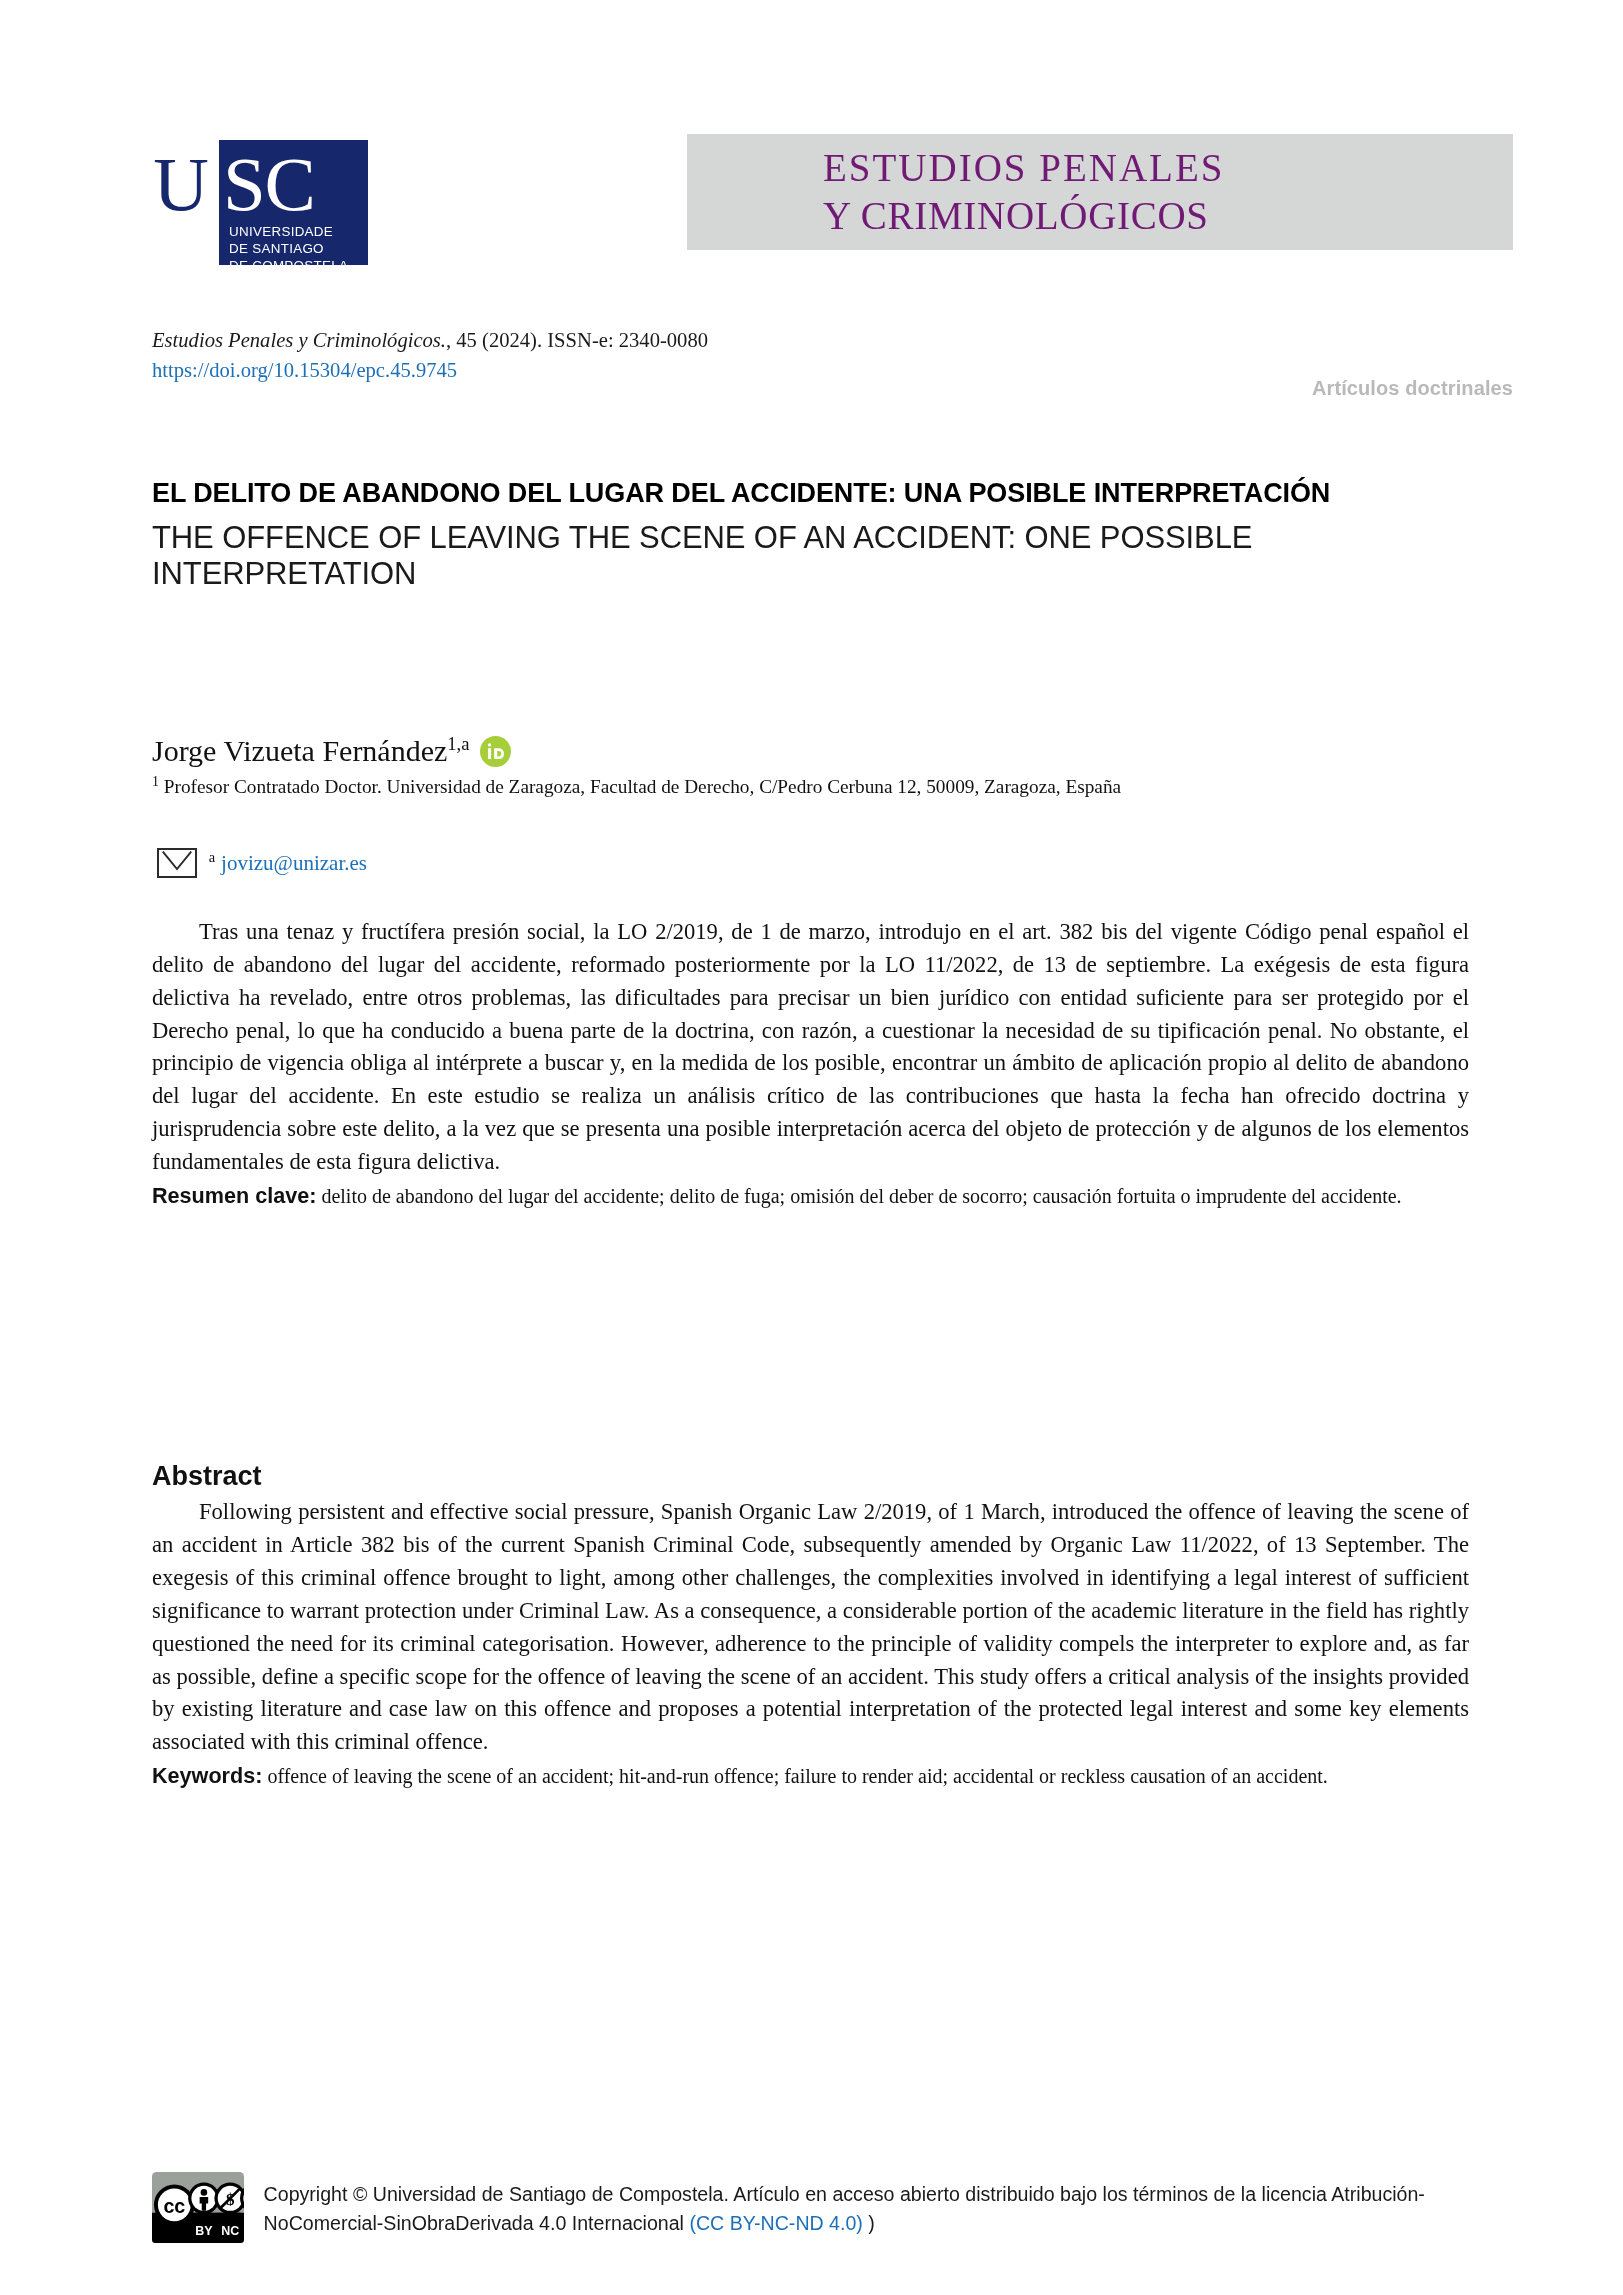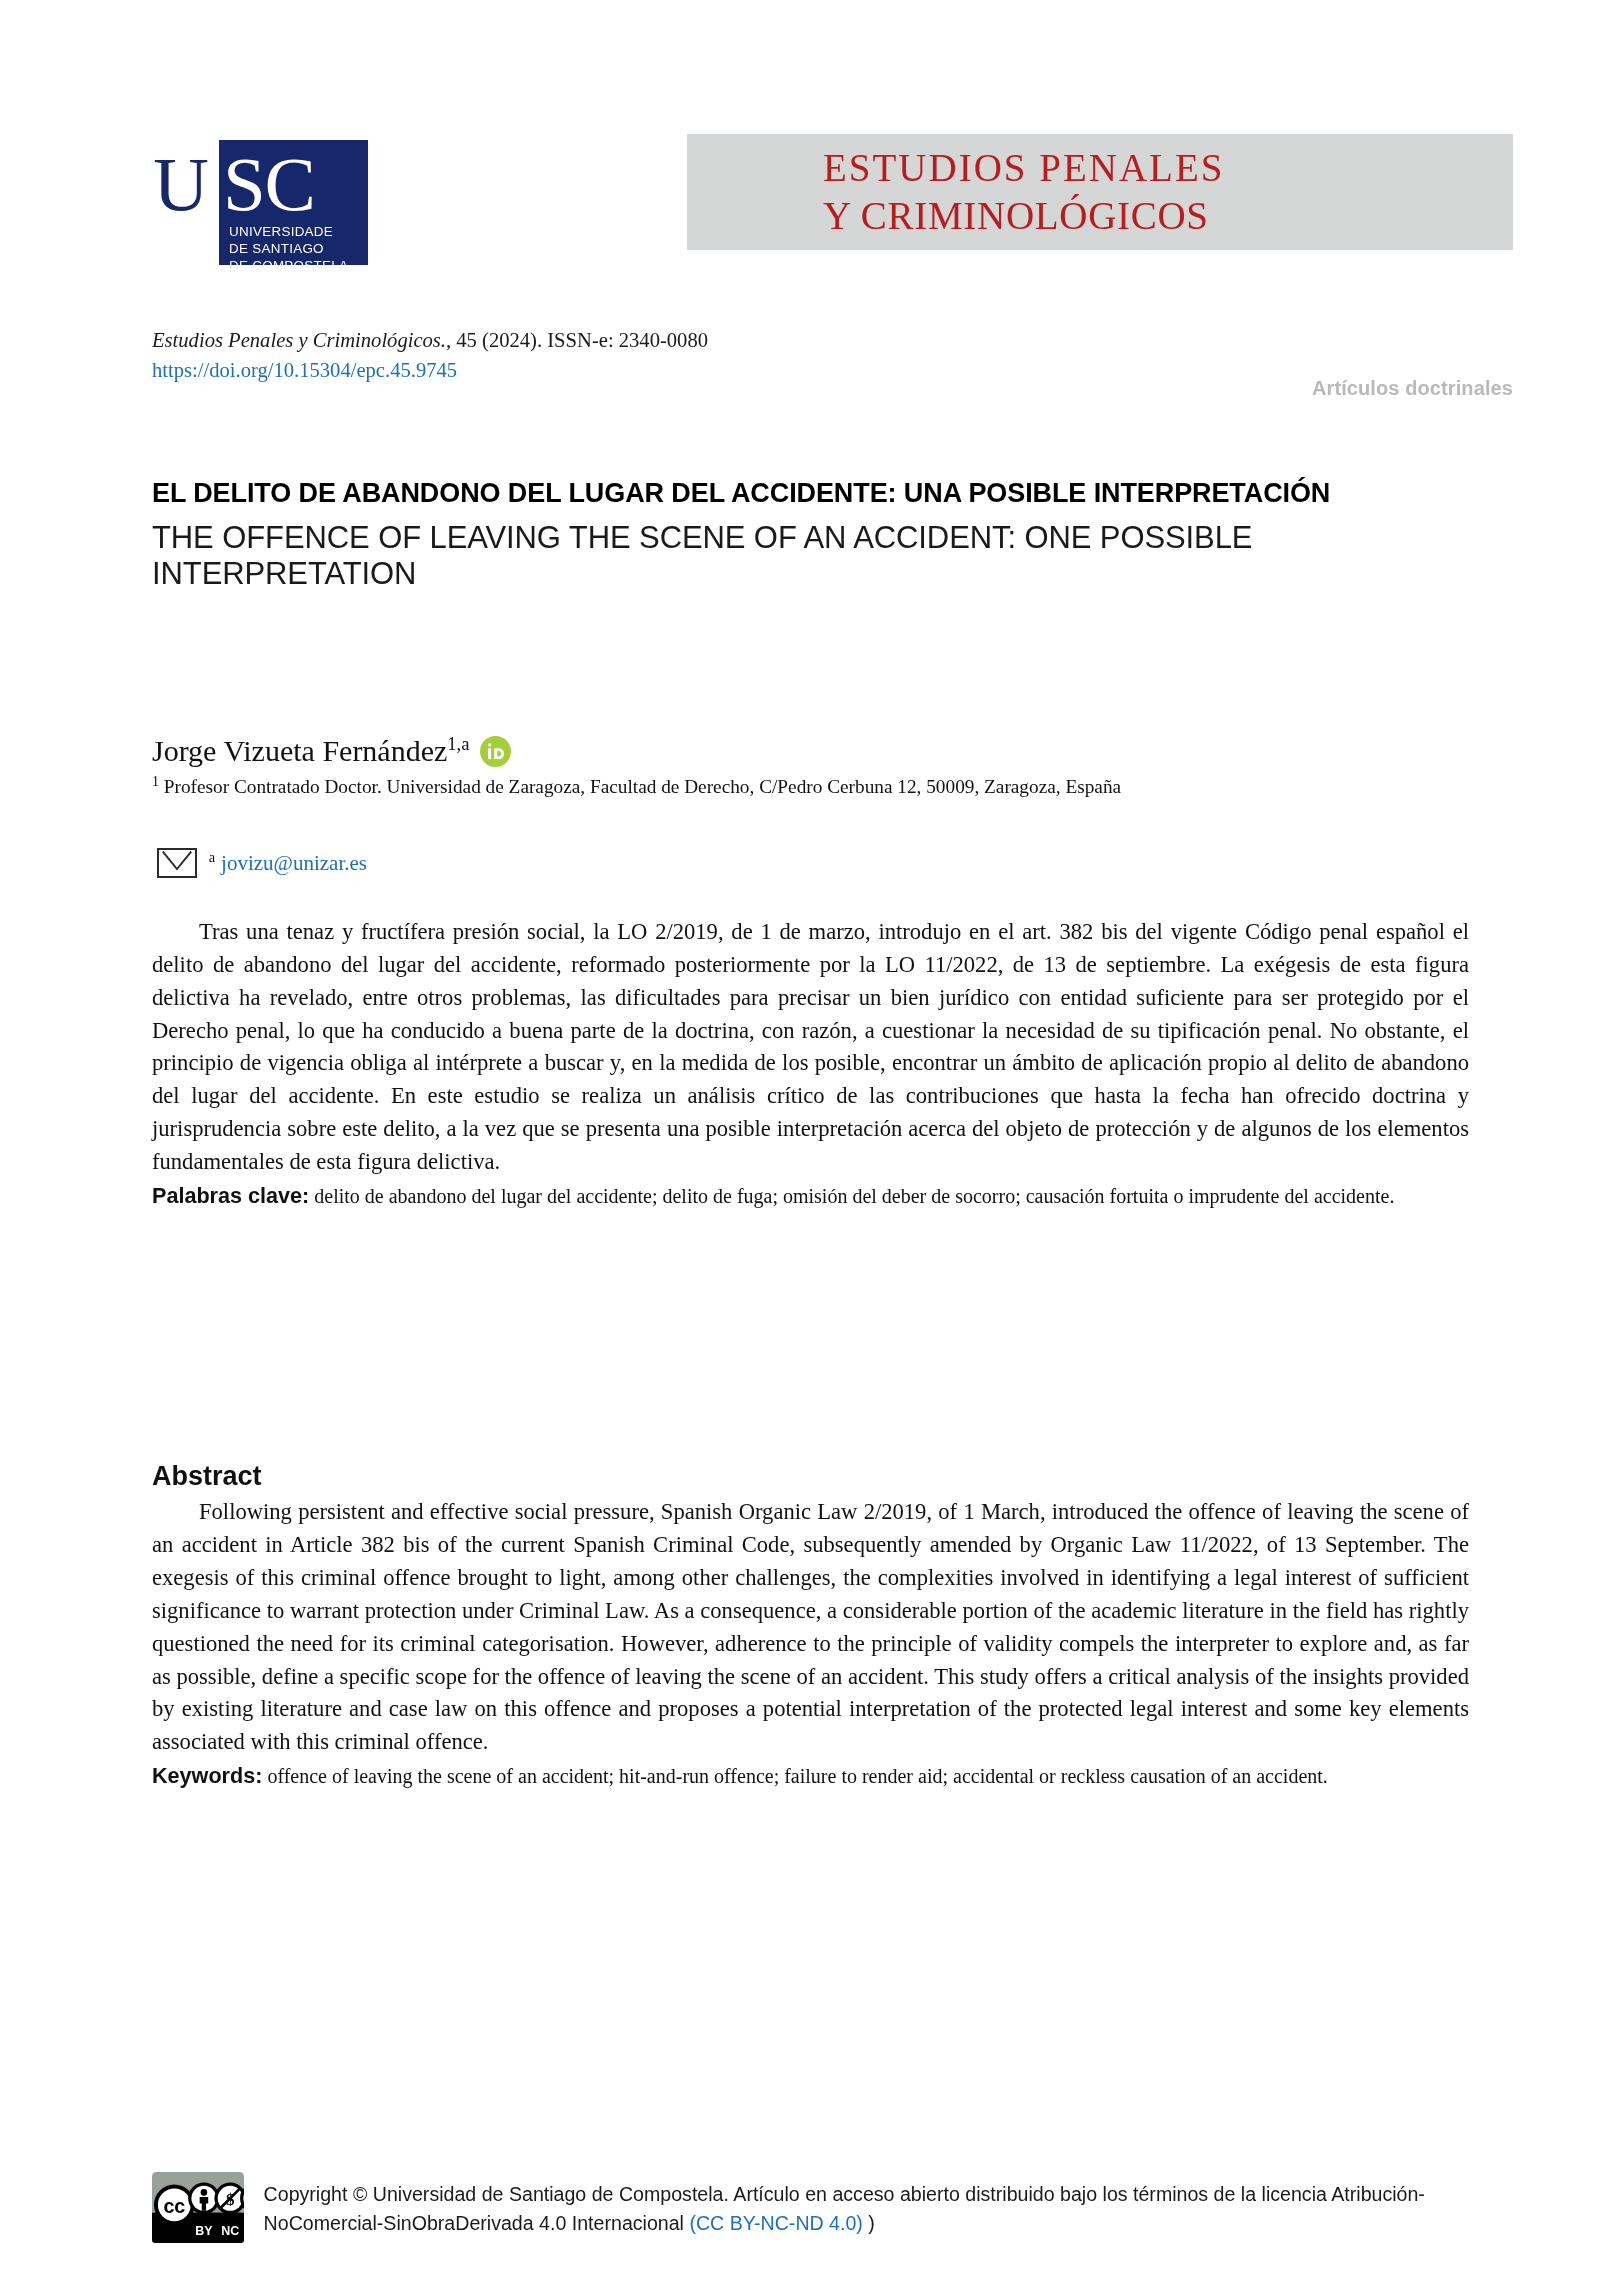--- a/index.html
+++ b/index.html
@@ -89,21 +89,21 @@
     width: 826px;
     height: 116px;
     background: #d5d6d6;
     display: flex;
     flex-direction: column;
     justify-content: center;
     padding-left: 136px;
   }
   .journal-banner .line {
     font-family: "Liberation Serif", "DejaVu Serif", serif;
-    color: #b91c1c;
+    color: #701a75;
     font-size: 39px;
     line-height: 1.23;
     letter-spacing: 0.7px;
     white-space: nowrap;
   }
   .journal-banner .line-1 { letter-spacing: 2px; }
 
   
   .citation {
     position: absolute;
@@ -383,21 +383,21 @@
       <svg class="flap" width="30" height="20" viewBox="0 0 46 31">
         <path d="M1 1 L23 28 L45 1" fill="none" stroke="#2b2b2b" stroke-width="3"></path>
       </svg>
     </span>
     <span class="email-sup">a</span>
     <a href="#" class="email-link">jovizu@unizar.es</a>
   </div>
 
   <div class="abs-section" id="resumen-section">
     <p class="abs-body">Tras una tenaz y fructífera presión social, la LO 2/2019, de 1 de marzo, introdujo en el art. 382 bis del vigente Código penal español el delito de abandono del lugar del accidente, reformado posteriormente por la LO 11/2022, de 13 de septiembre. La exégesis de esta figura delictiva ha revelado, entre otros problemas, las dificultades para precisar un bien jurídico con entidad suficiente para ser protegido por el Derecho penal, lo que ha conducido a buena parte de la doctrina, con razón, a cuestionar la necesidad de su tipificación penal. No obstante, el principio de vigencia obliga al intérprete a buscar y, en la medida de los posible, encontrar un ámbito de aplicación propio al delito de abandono del lugar del accidente. En este estudio se realiza un análisis crítico de las contribuciones que hasta la fecha han ofrecido doctrina y jurisprudencia sobre este delito, a la vez que se presenta una posible interpretación acerca del objeto de protección y de algunos de los elementos fundamentales de esta figura delictiva.</p>
-    <p class="kw-line"><span class="kw-label">Palabras clave:</span> <span>delito de abandono del lugar del accidente; delito de fuga; omisión del deber de socorro; causación fortuita o imprudente del accidente.</span></p>
+    <p class="kw-line"><span class="kw-label">Resumen clave:</span> <span>delito de abandono del lugar del accidente; delito de fuga; omisión del deber de socorro; causación fortuita o imprudente del accidente.</span></p>
   </div>
 
   <div class="abs-section" id="abstract-section">
     <div class="abs-heading">Abstract</div>
     <p class="abs-body">Following persistent and effective social pressure, Spanish Organic Law 2/2019, of 1 March, introduced the offence of leaving the scene of an accident in Article 382 bis of the current Spanish Criminal Code, subsequently amended by Organic Law 11/2022, of 13 September. The exegesis of this criminal offence brought to light, among other challenges, the complexities involved in identifying a legal interest of sufficient significance to warrant protection under Criminal Law. As a consequence, a considerable portion of the academic literature in the field has rightly questioned the need for its criminal categorisation. However, adherence to the principle of validity compels the interpreter to explore and, as far as possible, define a specific scope for the offence of leaving the scene of an accident. This study offers a critical analysis of the insights provided by existing literature and case law on this offence and proposes a potential interpretation of the protected legal interest and some key elements associated with this criminal offence.</p>
     <p class="kw-line"><span class="kw-label">Keywords:</span> <span>offence of leaving the scene of an accident; hit-and-run offence; failure to render aid; accidental or reckless causation of an accident.</span></p>
   </div>
 
   <div class="footer">
     <svg class="cc-badge" viewBox="0 0 140 108">

